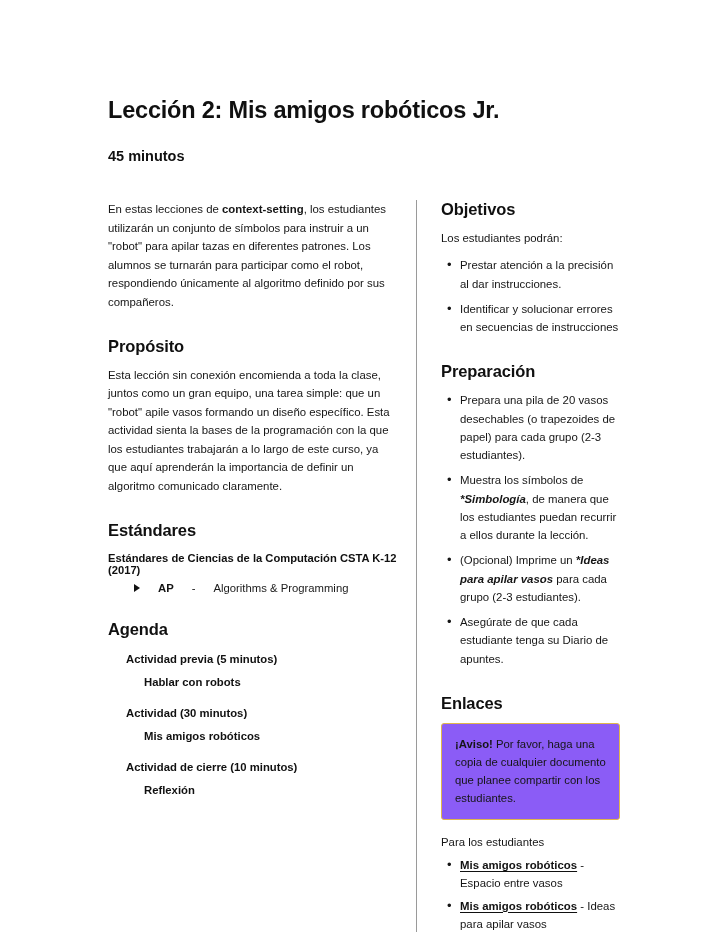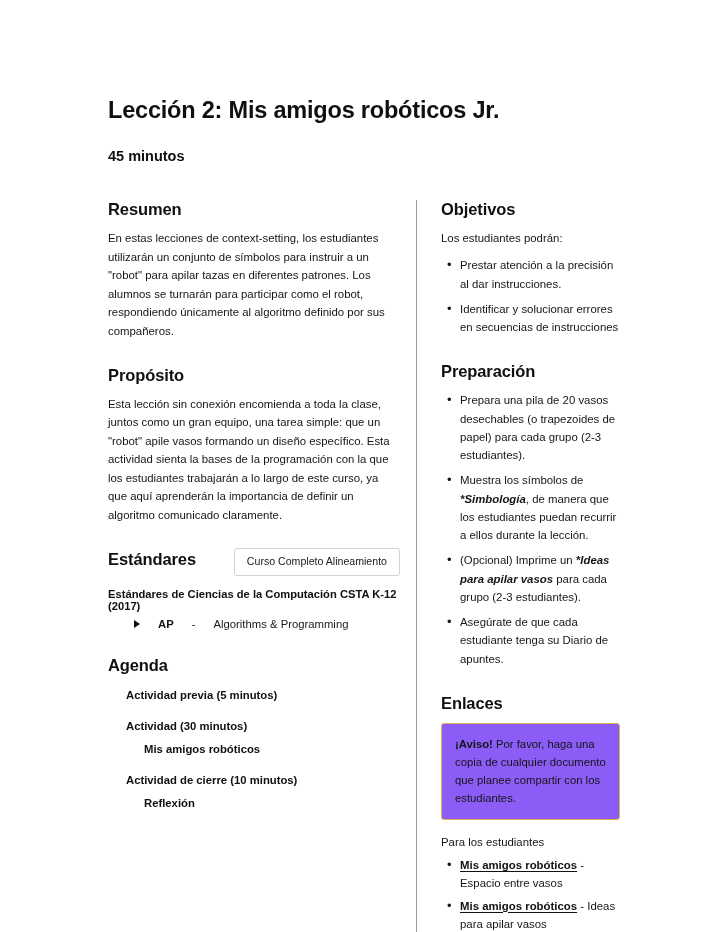--- a/index.html
+++ b/index.html
@@ -81,21 +81,21 @@
     margin-bottom: 26px;
   }
   .section:last-child { margin-bottom: 0; }
 
   p.body-text {
     font-size: 11.4px;
     line-height: 1.62;
     margin: 0;
     color: #151515;
   }
-  p.body-text b { font-weight: normal; }
+  p.body-text b { font-weight: bold; }
 
   
   .standards-head {
     display: flex;
     align-items: flex-start;
     justify-content: space-between;
     gap: 10px;
   }
   .standards-head h2 { margin-bottom: 0; }
   .course-align-btn {
@@ -241,51 +241,52 @@
 <div class="page">
 
   <h1 class="lesson-title">Lección 2: Mis amigos robóticos Jr.</h1>
   <div class="lesson-duration">45 minutos</div>
 
   <div class="columns">
 
     <div class="col-left">
 
       <div class="section">
-        <h2 class="section-heading">Resumen</h2>
         <p class="body-text"><span>En estas lecciones de </span><b>context-setting</b><span>, los estudiantes utilizarán un conjunto de símbolos para instruir a un "robot" para apilar tazas en diferentes patrones. Los alumnos se turnarán para participar como el robot, respondiendo únicamente al algoritmo definido por sus compañeros.</span></p>
       </div>
 
       <div class="section">
         <h2 class="section-heading">Propósito</h2>
         <p class="body-text">Esta lección sin conexión encomienda a toda la clase, juntos como un gran equipo, una tarea simple: que un "robot" apile vasos formando un diseño específico. Esta actividad sienta la bases de la programación con la que los estudiantes trabajarán a lo largo de este curso, ya que aquí aprenderán la importancia de definir un algoritmo comunicado claramente.</p>
       </div>
 
       <div class="section">
         <div class="standards-head">
           <h2 class="section-heading">Estándares</h2>
-          <button class="course-align-btn">Curso Completo Alineamiento</button>
         </div>
         <div class="standards-body">
           <div class="standards-framework">Estándares de Ciencias de la Computación CSTA K-12 (2017)</div>
           <div class="standard-row">
             <span class="tri-right"></span>
             <span class="standard-code">AP</span>
             <span class="standard-sep">-</span>
             <span class="standard-desc">Algorithms &amp; Programming</span>
           </div>
         </div>
       </div>
 
       <div class="section">
         <h2 class="section-heading">Agenda</h2>
         <div class="agenda-list">
 
           <div class="agenda-group">
             <a class="agenda-link">Actividad previa (5 minutos)</a>
+            <div class="agenda-sub">
+              <a class="agenda-link">Hablar con robots</a>
+            </div>
           </div>
 
           <div class="agenda-group">
             <a class="agenda-link">Actividad (30 minutos)</a>
             <div class="agenda-sub">
               <a class="agenda-link">Mis amigos robóticos</a>
             </div>
           </div>
 
           <div class="agenda-group">

